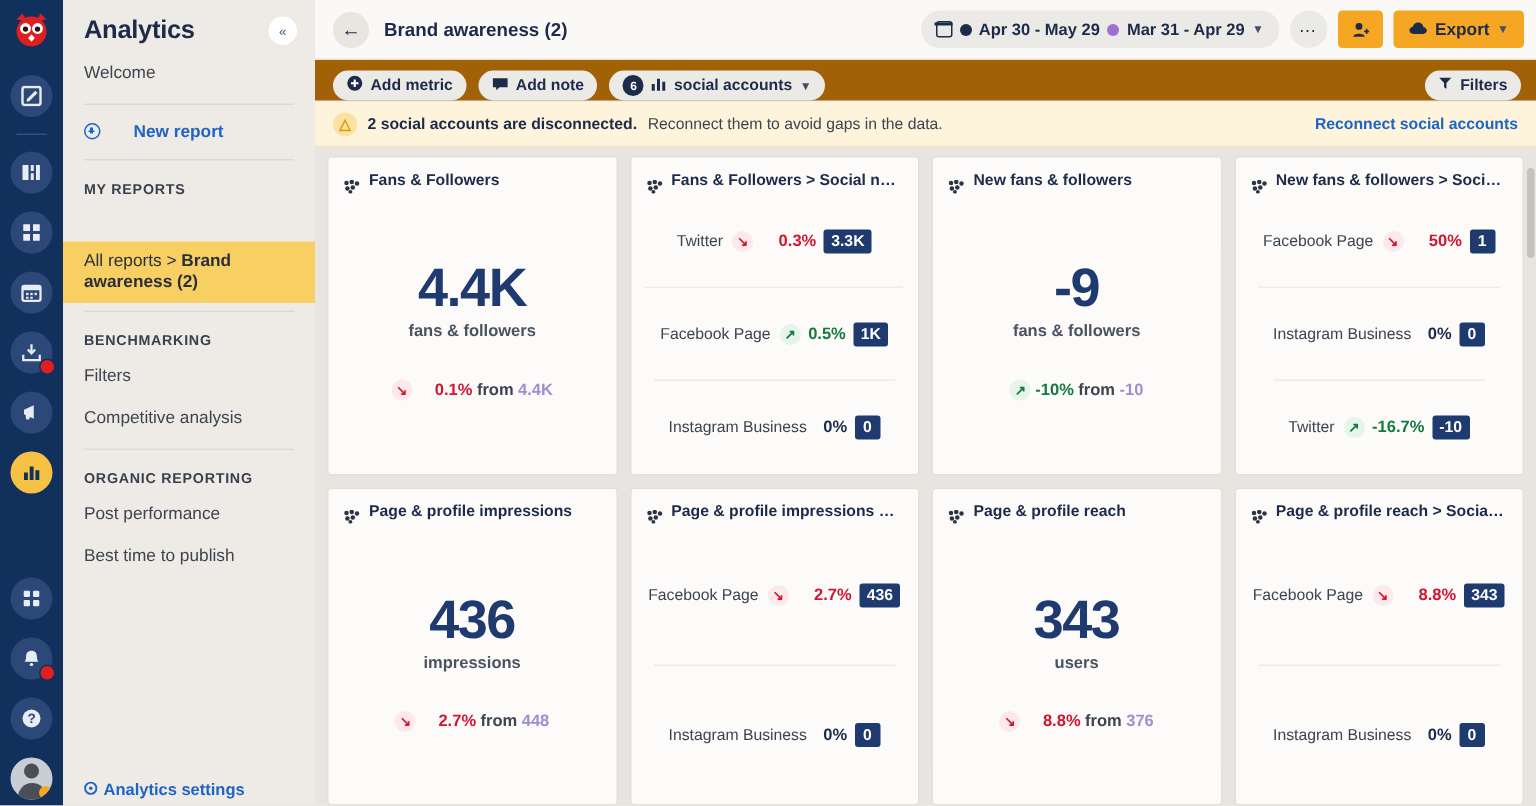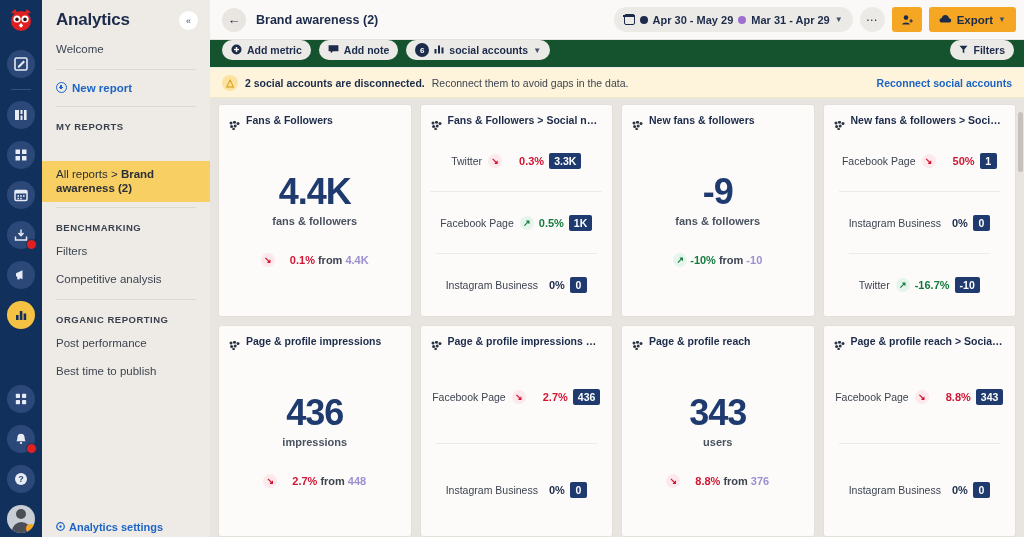--- a/index.html
+++ b/index.html
@@ -54,21 +54,21 @@
     width: 19px; height: 19px; border-radius: 50%; background: #ffffff;
     display: flex; align-items: center; justify-content: center;
     font-size: 9px; color: #3b5680;
   }
   .nav-link {
     font-size: 11.5px; color: #3d4450; padding: 7px 14px; line-height: 1.2;
   }
   .nav-div { height: 1px; background: #ddd9d2; margin: 5px 14px; }
   .nav-new {
     font-size: 11.5px; font-weight: bold; color: #1d64c4;
-    padding: 7px 14px; display: flex; align-items: center; gap: 5px;
+    padding: 7px 14px; display: flex; align-items: center; gap: 22px;
   }
   .plus-circle {
     width: 11px; height: 11px; border-radius: 50%; border: 1.6px solid #1d64c4;
     position: relative; flex: 0 0 11px;
   }
   .plus-circle:before, .plus-circle:after {
     content: ""; position: absolute; background: #1d64c4;
   }
   .plus-circle:before { left: 1.8px; top: 3.3px; width: 4.2px; height: 1.5px; }
   .plus-circle:after { top: 1.8px; left: 3.3px; height: 4.2px; width: 1.5px; }
@@ -117,22 +117,22 @@
     color: #1c2b4a; font-size: 12px; letter-spacing: 1px; padding-bottom: 5px;
   }
   .orange-btn {
     height: 25px; background: #f5a623; border-radius: 3px;
     display: flex; align-items: center; gap: 5px; padding: 0 10px;
     font-size: 11.5px; font-weight: bold; color: #1c2b4a;
   }
   .orange-btn.sq { padding: 0 9px; }
 
   .toolbar {
-    height: 28px; display: flex; align-items: flex-start;
-    padding: 0 10px 14px 12px; gap: 8px; background: #14532d;
+    height: 28px; display: flex; align-items: flex-end;
+    padding: 0 10px 0 12px; gap: 8px; background: #a16207;
     border-bottom: 1px solid #eeebe6;
   }
   .tb-pill {
     background: #eceae6; border-radius: 12px; height: 20px;
     display: flex; align-items: center; gap: 5px; padding: 0 9px;
     font-size: 10.5px; font-weight: bold; color: #1c2b4a;
   }
   .count-badge {
     width: 14px; height: 14px; border-radius: 50%; background: #1c2b4a;
     color: #fff; font-size: 8px; font-weight: bold;

